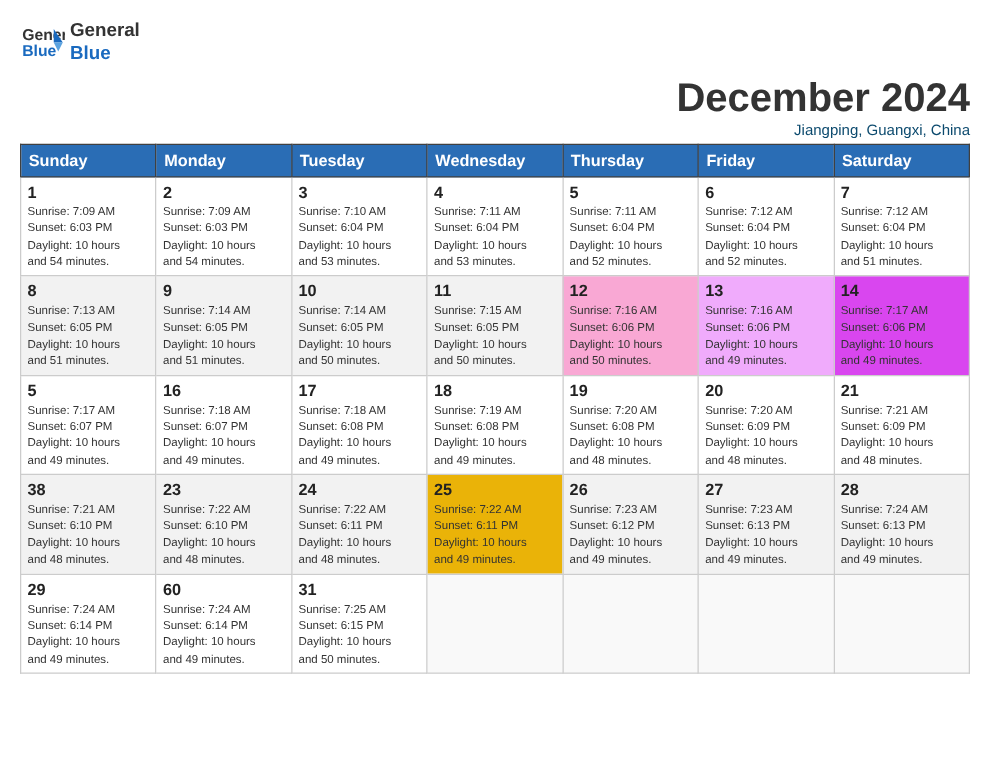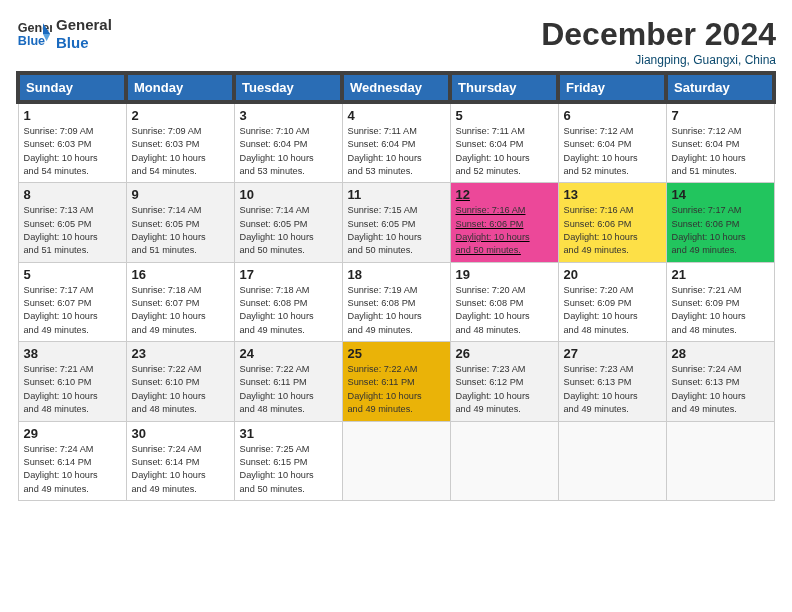--- a/index.html
+++ b/index.html
@@ -26,20 +26,21 @@
       display: flex;
       align-items: center;
       gap: 4px;
     }
     .logo-icon {
       width: 36px;
       height: 36px;
     }
     .title-block {
       text-align: right;
+      margin-top: 44px;
     }
     .month-title {
       font-size: 32px;
       font-weight: bold;
       color: #333;
     }
     .location {
       font-size: 12px;
       color: #0c4a6e;
     }
@@ -48,21 +49,21 @@
       border-collapse: collapse;
       font-size: 10px;
     }
     .calendar th {
       background: #2a6db5;
       color: #fff;
       text-align: left;
       padding: 5px 6px;
       font-size: 13px;
       font-weight: bold;
-      border: 4px solid #404040;
+      border: 1px solid #404040;
     }
     .calendar td {
       border: 1px solid #ccc;
       vertical-align: top;
       padding: 4px 5px;
       width: calc(100% / 7);
       height: 78px;
       background: #fff;
     }
     .calendar tr:nth-child(even) td {
@@ -197,35 +198,35 @@
 Daylight: 10 hours
 and 50 minutes.</div>
           </td>
           <td style="background: rgb(242, 242, 242);">
             <span class="day-num">11</span>
             <div class="day-info" style="white-space: pre-line;">Sunrise: 7:15 AM
 Sunset: 6:05 PM
 Daylight: 10 hours
 and 50 minutes.</div>
           </td>
-          <td style="background: #ec4899; text-decoration: underline;">
+          <td style="background: #f9a8d4;">
             <span class="day-num">12</span>
             <div class="day-info" style="white-space: pre-line;">Sunrise: 7:16 AM
 Sunset: 6:06 PM
 Daylight: 10 hours
 and 50 minutes.</div>
           </td>
-          <td style="background: #fde047;">
+          <td style="background: #f0abfc;">
             <span class="day-num">13</span>
             <div class="day-info" style="white-space: pre-line;">Sunrise: 7:16 AM
 Sunset: 6:06 PM
 Daylight: 10 hours
 and 49 minutes.</div>
           </td>
-          <td style="background: #22c55e;">
+          <td style="background: #d946ef;">
             <span class="day-num">14</span>
             <div class="day-info" style="white-space: pre-line;">Sunrise: 7:17 AM
 Sunset: 6:06 PM
 Daylight: 10 hours
 and 49 minutes.</div>
           </td>
         </tr>
         <tr>
           <td>
             <span class="day-num">5</span>
@@ -330,21 +331,21 @@
         </tr>
         <tr class="last-row">
           <td>
             <span class="day-num">29</span>
             <div class="day-info" style="white-space: pre-line;">Sunrise: 7:24 AM
 Sunset: 6:14 PM
 Daylight: 10 hours
 and 49 minutes.</div>
           </td>
           <td>
-            <span class="day-num">30</span>
+            <span class="day-num">60</span>
             <div class="day-info" style="white-space: pre-line;">Sunrise: 7:24 AM
 Sunset: 6:14 PM
 Daylight: 10 hours
 and 49 minutes.</div>
           </td>
           <td>
             <span class="day-num">31</span>
             <div class="day-info" style="white-space: pre-line;">Sunrise: 7:25 AM
 Sunset: 6:15 PM
 Daylight: 10 hours

